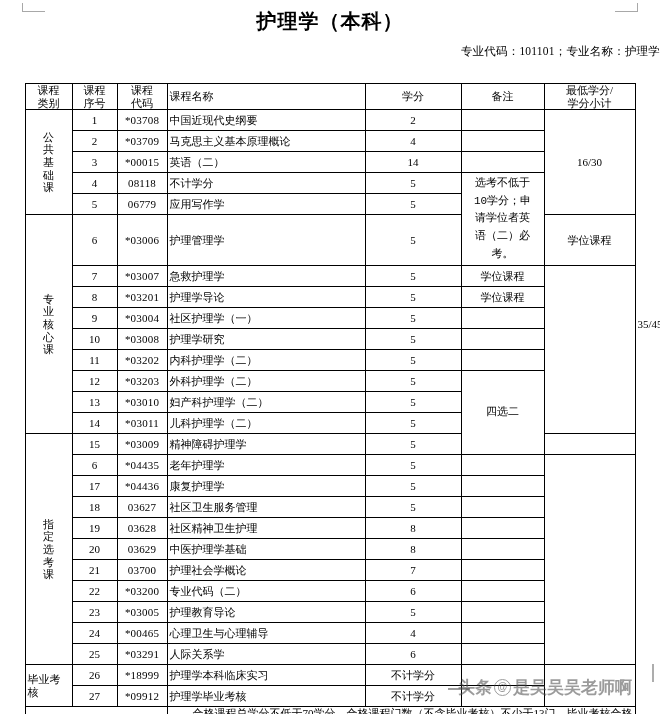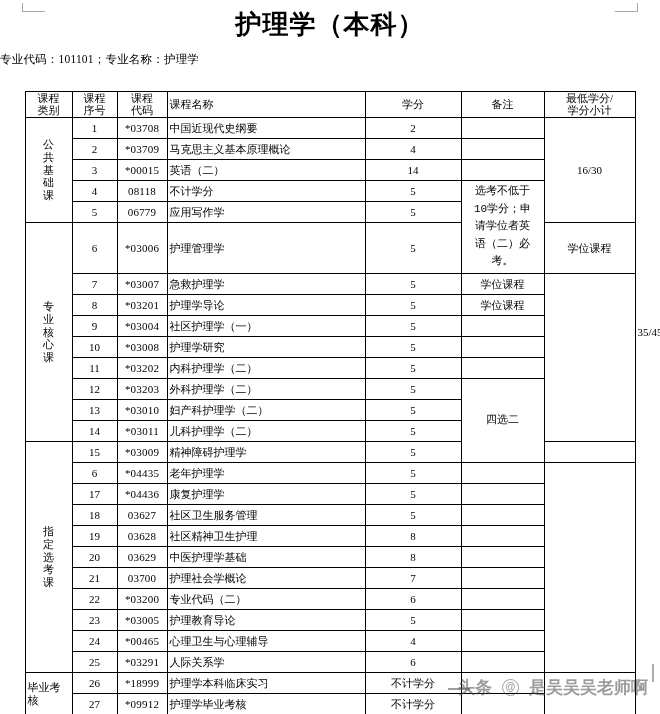--- a/index.html
+++ b/index.html
@@ -26,29 +26,29 @@
     width: 22px;
     height: 8px;
     border: 1px solid #9a9a9a;
     border-width: 0;
   }
   .crop.tl { left: 22px; top: 3px; border-left: 1px solid #a8a8a8; border-bottom: 1px solid #a8a8a8; }
   .crop.tr { right: 22px; top: 3px; border-right: 1px solid #a8a8a8; border-bottom: 1px solid #a8a8a8; }
 
   .doc-title {
     text-align: center;
-    font-size: 26px;
+    font-size: 20px;
     font-weight: bold;
     letter-spacing: 1px;
     padding-top: 8px;
     line-height: 1.3;
     font-family: "Liberation Serif", "DejaVu Serif", serif;
   }
   .doc-subtitle {
-    text-align: left;
+    text-align: right;
     font-size: 11.5px;
     padding-top: 10px;
     padding-bottom: 8px;
     letter-spacing: .2px;
   }
 
   table.plan {
     border-collapse: collapse;
     width: 610px;
     margin: 16px auto;
@@ -149,21 +149,21 @@
     top: 676px;
     font-size: 17px;
     font-weight: bold;
     color: #4a4a4a;
     opacity: .55;
     letter-spacing: 0px;
     white-space: nowrap;
     font-family: "Liberation Sans", sans-serif;
     display: flex;
     align-items: center;
-    gap: 10px;
+    gap: 2px;
   }
   .watermark .at {
     display: inline-block;
     width: 15px; height: 15px;
     border: 1.6px solid #4a4a4a;
     border-radius: 50%;
     font-size: 10px;
     line-height: 13px;
     text-align: center;
     font-weight: bold;

